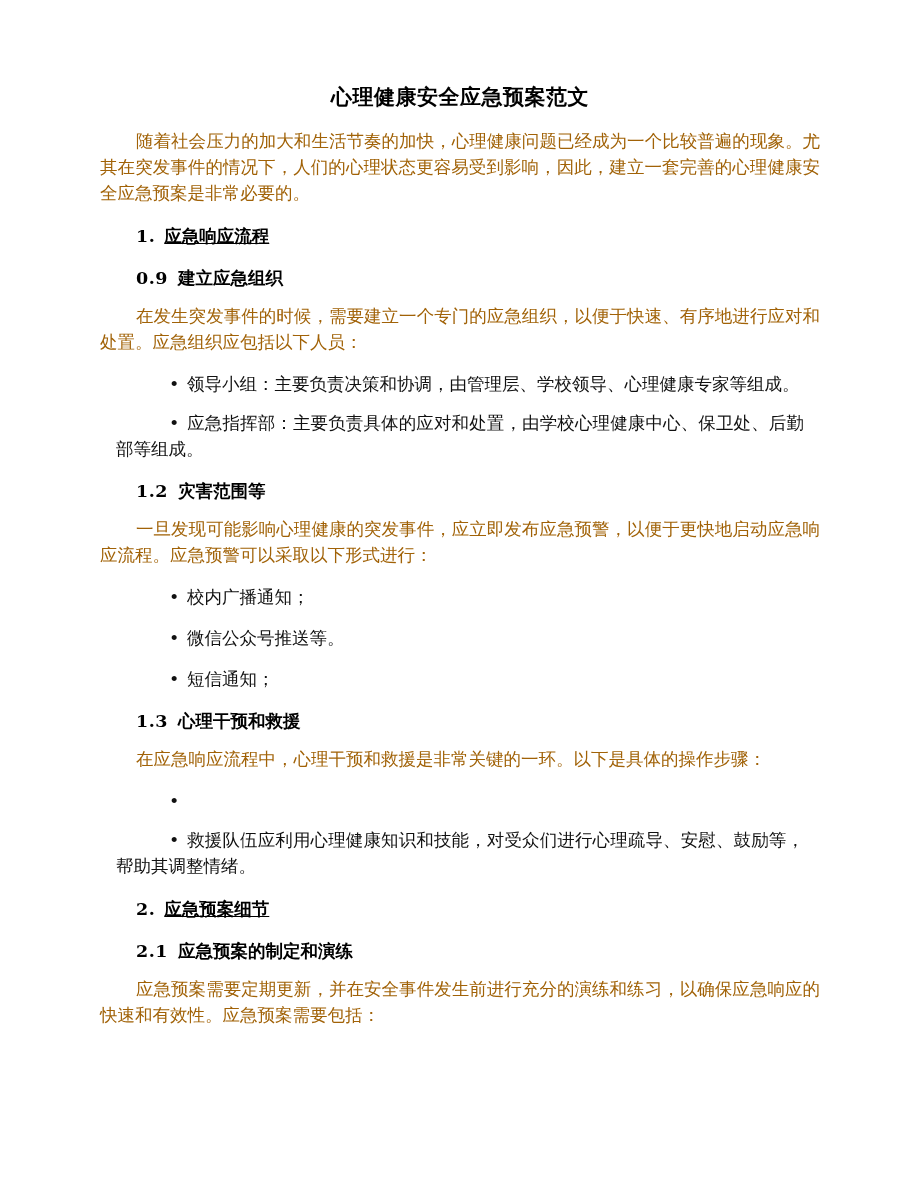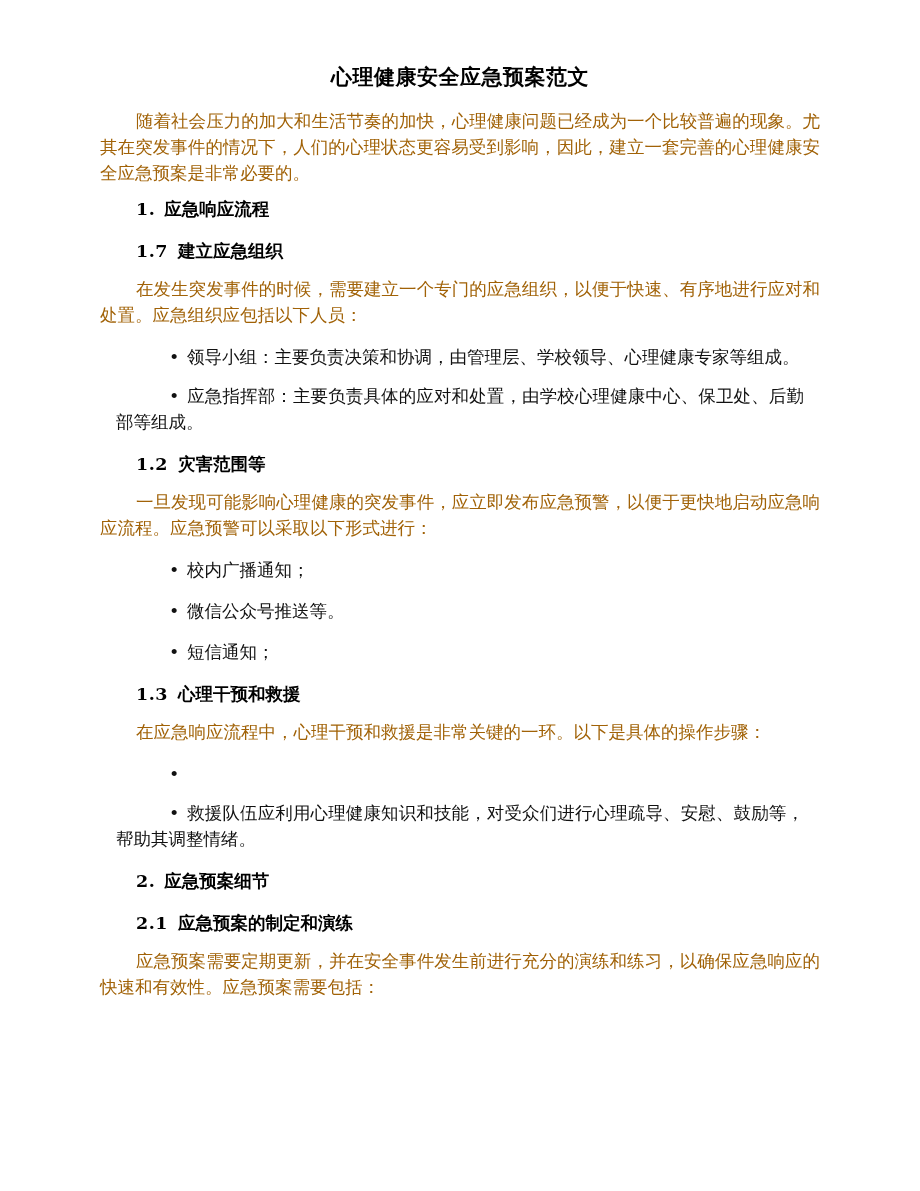--- a/index.html
+++ b/index.html
@@ -25,21 +25,21 @@
   }
 
   
   .doc-title {
     font-family: "DejaVu Sans", "Liberation Sans", sans-serif;
     font-weight: bold;
     font-size: 21px;
     line-height: 26px;
     text-align: center;
     margin: 0;
-    padding-top: 64px;
+    padding-top: 84px;
     letter-spacing: 0.5px;
     color: #000000;
   }
 
   
   .para {
     font-size: 17.5px;
     line-height: 26px;
     text-align: justify;
     text-justify: inter-ideograph;
@@ -55,21 +55,22 @@
     font-family: "DejaVu Sans", "Liberation Sans", sans-serif;
     font-weight: bold;
     color: #000000;
     margin: 0;
     text-align: left;
   }
   .h-lvl1 {
     font-size: 17.5px;
     line-height: 26px;
     padding-left: 36px;
-    margin-top: 10px;
+    margin-top: 17px;
+    text-decoration: underline;
   }
   .h-lvl2 {
     font-size: 17.5px;
     line-height: 26px;
     padding-left: 36px;
     margin-top: 16px;
   }
   .h-num {
     display: inline-block;
     font-family: "DejaVu Serif", "Liberation Serif", serif;
@@ -115,21 +116,21 @@
 
     <h1 class="doc-title">心理健康安全应急预案范文</h1>
 
     <p class="para first">随着社会压力的加大和生活节奏的加快，心理健康问题已经成为一个比较普遍的现象。尤其在突发事件的情况下，人们的心理状态更容易受到影响，因此，建立一套完善的心理健康安全应急预案是非常必要的。</p>
 
     <h2 class="h-lvl1">
       <span class="h-num">1.</span><span>应急响应流程</span>
     </h2>
 
     <h3 class="h-lvl2">
-      <span class="h-num n2">1.7</span><span>建立应急组织</span>
+      <span class="h-num n2">0.9</span><span>建立应急组织</span>
     </h3>
     <p class="para tight">在发生突发事件的时候，需要建立一个专门的应急组织，以便于快速、有序地进行应对和处置。应急组织应包括以下人员：</p>
     <ul class="blist">
       <li class="bitem"><span class="dot"></span><span>领导小组：主要负责决策和协调，由管理层、学校领导、心理健康专家等组成。</span></li>
       <li class="bitem"><span class="dot"></span><span>应急指挥部：主要负责具体的应对和处置，由学校心理健康中心、保卫处、后勤部等组成。</span></li>
     </ul>
 
     <h3 class="h-lvl2">
       <span class="h-num n2">1.2</span><span>灾害范围等</span>
     </h3>

